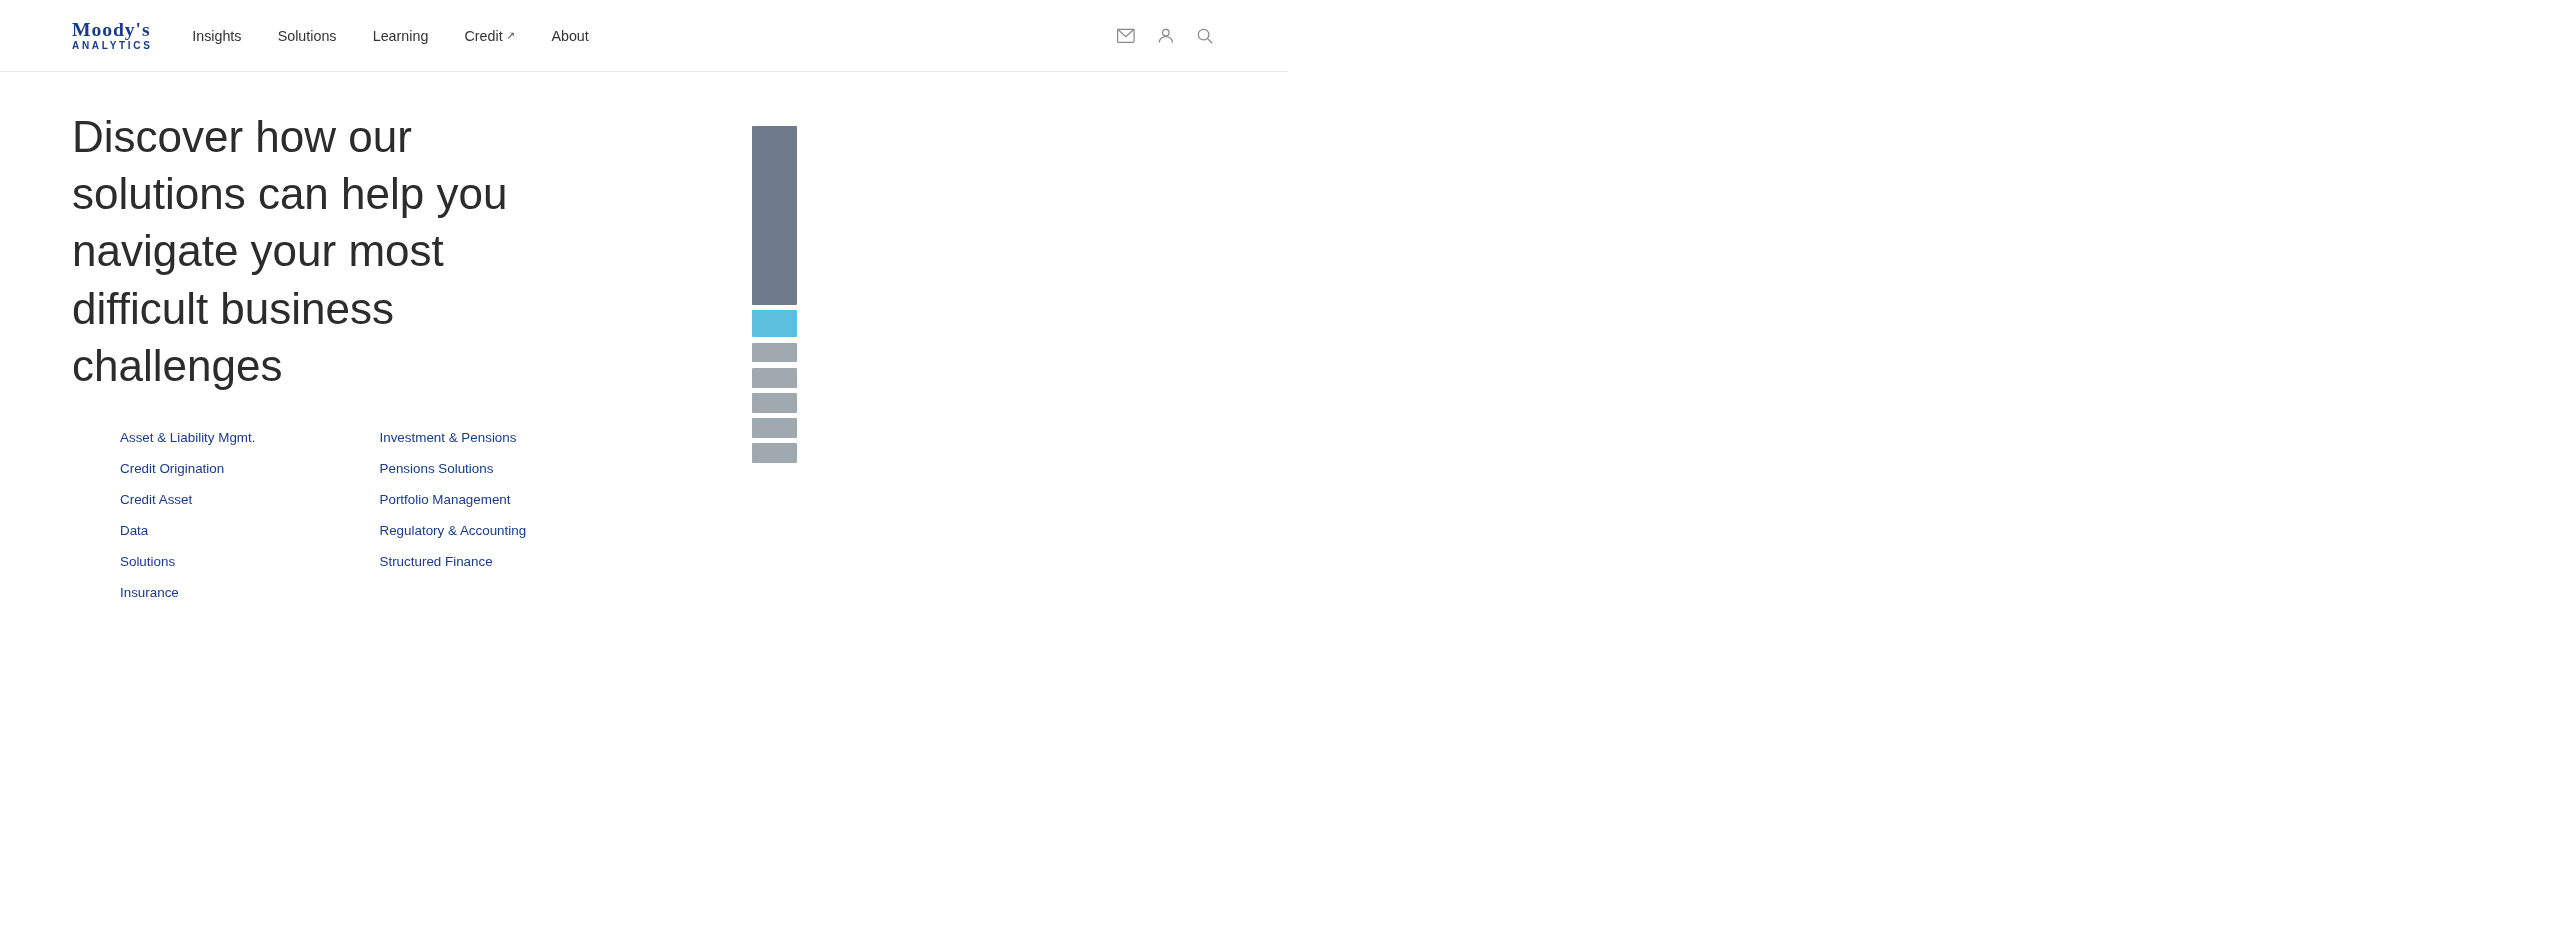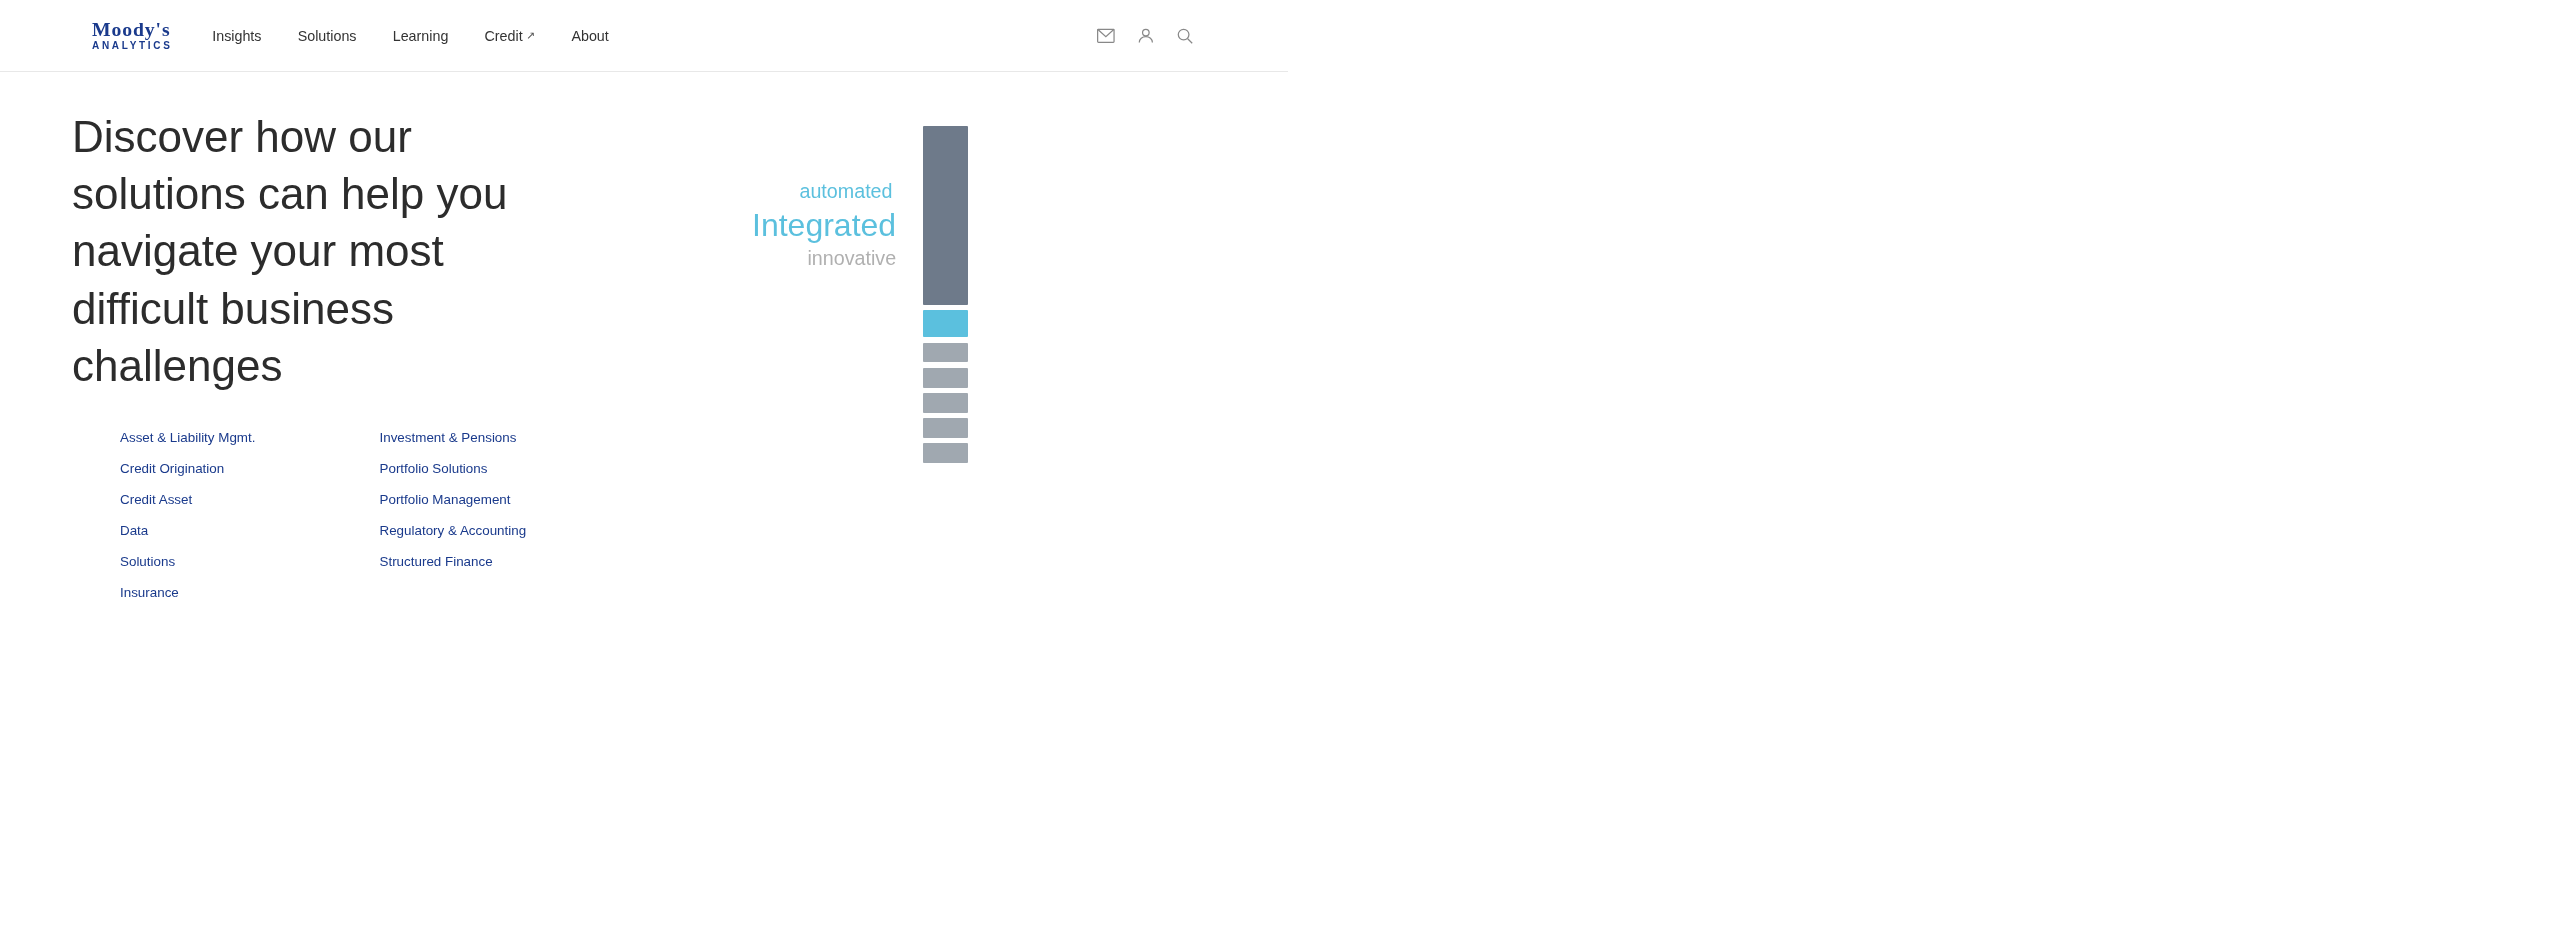--- a/index.html
+++ b/index.html
@@ -9,21 +9,21 @@
       width: 1288px;
       min-height: 470px;
       overflow-x: hidden;
     }
 
     
     .header {
       display: flex;
       align-items: center;
       justify-content: space-between;
-      padding: 0 92px;
+      padding: 0 72px;
       height: 72px;
       border-bottom: 1.8px solid #e8e8e8;
       background: #fff;
     }
     .header-left {
       display: flex;
       align-items: center;
       gap: 36px;
     }
     .logo {
@@ -266,37 +266,30 @@
       <div class="solution-col">
         <a class="solution-link">Asset &amp; Liability Mgmt.</a>
         <a class="solution-link">Credit Origination</a>
         <a class="solution-link">Credit Asset</a>
         <a class="solution-link">Data</a>
         <a class="solution-link">Solutions</a>
         <a class="solution-link">Insurance</a>
       </div>
       <div class="solution-col">
         <a class="solution-link">Investment &amp; Pensions</a>
-        <a class="solution-link">Portfolio Solutions</a>
+        <a class="solution-link">Pensions Solutions</a>
         <a class="solution-link">Portfolio Management</a>
         <a class="solution-link">Regulatory &amp; Accounting</a>
         <a class="solution-link">Structured Finance</a>
       </div>
     </div>
   </div>
 
   <div class="content-right">
     <div class="visual-section">
-      <div class="text-animation">
-        <div class="anim-automated">automated</div>
-        <div class="anim-integrated">
-          <span>In</span><span style="color:#5bc0de;">teg</span><span>rated</span>
-        </div>
-        <div class="anim-innovative">innovative</div>
-      </div>
       <div class="bars-container">
         <div class="bar-tall"></div>
         <div class="bar-accent"></div>
         <div class="bar-short-1"></div>
         <div class="bar-short-2"></div>
         <div class="bar-short-3"></div>
         <div class="bar-short-4"></div>
         <div class="bar-short-5"></div>
       </div>
     </div>

